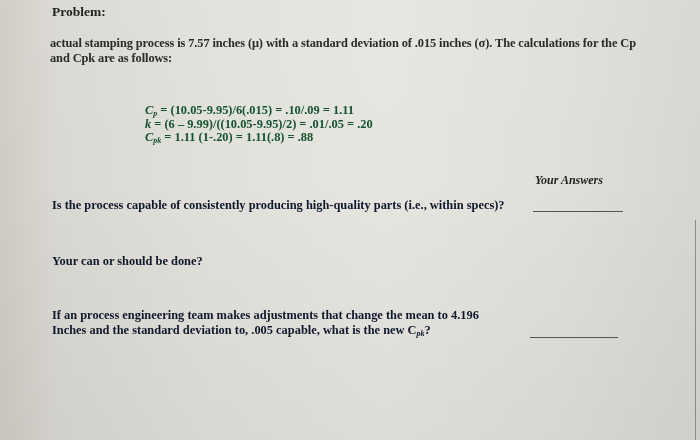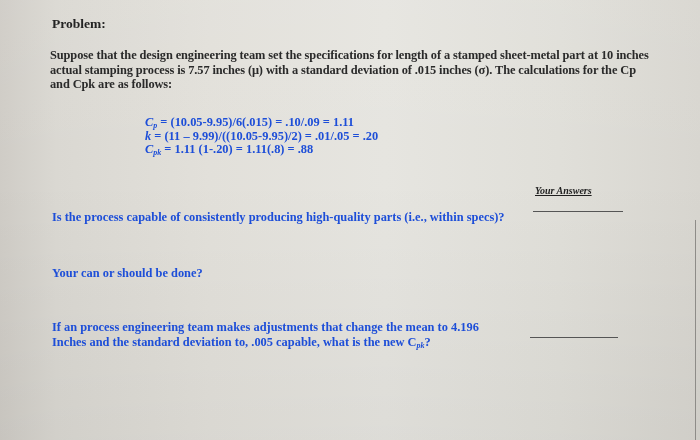--- a/index.html
+++ b/index.html
@@ -26,21 +26,20 @@
       position: absolute;
       right: 4px;
       top: 220px;
       width: 1px;
       height: 220px;
       background: #8e8c88;
     }
     .abs {
       position: absolute;
       white-space: nowrap;
-      margin-top: 12px;
     }
     .heading {
       left: 52px;
       top: 4px;
       font-size: 13.5px;
       font-weight: bold;
       color: #242424;
     }
     .para {
       left: 50px;
@@ -51,44 +50,43 @@
       color: #2a2a2a;
       letter-spacing: -0.1px;
     }
     .para div { white-space: nowrap; }
     .calc {
       left: 145px;
       top: 104px;
       font-size: 12.4px;
       font-weight: bold;
       line-height: 13.6px;
-      color: #1d4ed8;
+      color: #14532d;
     }
     .calc div { white-space: nowrap; }
     .calc i { font-style: italic; }
     .calc sub {
       font-size: 8px;
       font-style: italic;
       vertical-align: -2px;
       line-height: 0;
     }
     .answers-head {
       left: 535px;
       top: 173px;
-      font-size: 10px;
+      font-size: 12px;
       font-weight: bold;
       font-style: italic;
-      text-decoration: underline;
       color: #1f1f1f;
     }
     .question {
       font-size: 12.4px;
       font-weight: bold;
       line-height: 14.6px;
-      color: #1d4ed8;
+      color: #0f172a;
     }
     .q1 { left: 52px; top: 198px; }
     .q2 { left: 52px; top: 254px; }
     .q3 { left: 52px; top: 308px; }
     .q3 div { white-space: nowrap; }
     .q3 sub {
       font-size: 8px;
       font-style: italic;
       vertical-align: -2px;
       line-height: 0;
@@ -103,28 +101,27 @@
   </style>
 </head>
 <body>
 
 <div class="page-shade"></div>
 <div class="page-edge"></div>
 
 <div class="abs heading">Problem:</div>
 
 <div class="abs para">
-  <div>Suppose that the design engineering team set the specifications for length of a stamped sheet-metal part at 10 inches</div>
   <div>actual stamping process is 7.57 inches (μ) with a standard deviation of .015 inches (σ). The calculations for the Cp</div>
   <div>and Cpk are as follows:</div>
 </div>
 
 <div class="abs calc">
   <div><i>C</i><sub>p</sub><span> = (10.05-9.95)/6(.015) = .10/.09 = 1.11</span></div>
-  <div><i>k</i><span> = (11 – 9.99)/((10.05-9.95)/2) = .01/.05 = .20</span></div>
+  <div><i>k</i><span> = (6 – 9.99)/((10.05-9.95)/2) = .01/.05 = .20</span></div>
   <div><i>C</i><sub>pk</sub><span> = 1.11 (1-.20) = 1.11(.8) = .88</span></div>
 </div>
 
 <div class="abs answers-head">Your Answers</div>
 
 <div class="abs question q1">Is the process capable of consistently producing high-quality parts (i.e., within specs)?</div>
 <div class="answer-line a1"></div>
 
 <div class="abs question q2">Your can or should be done?</div>
 

